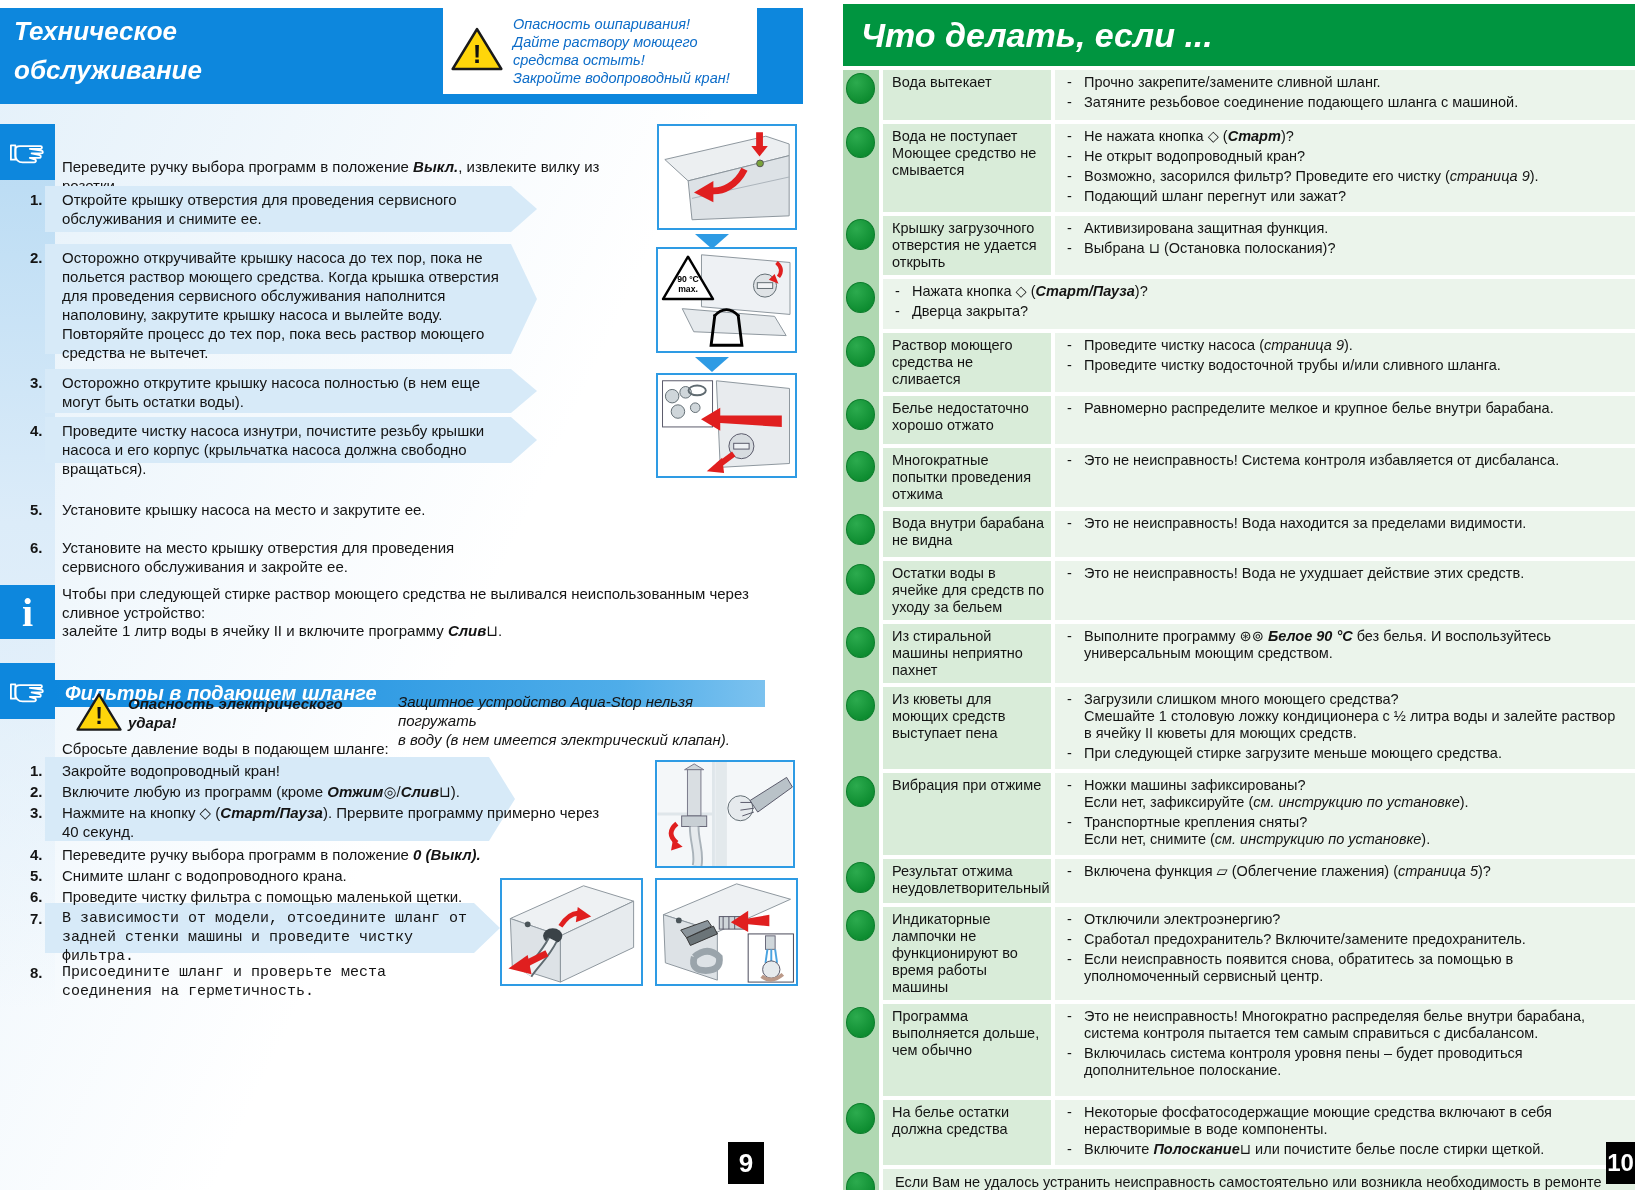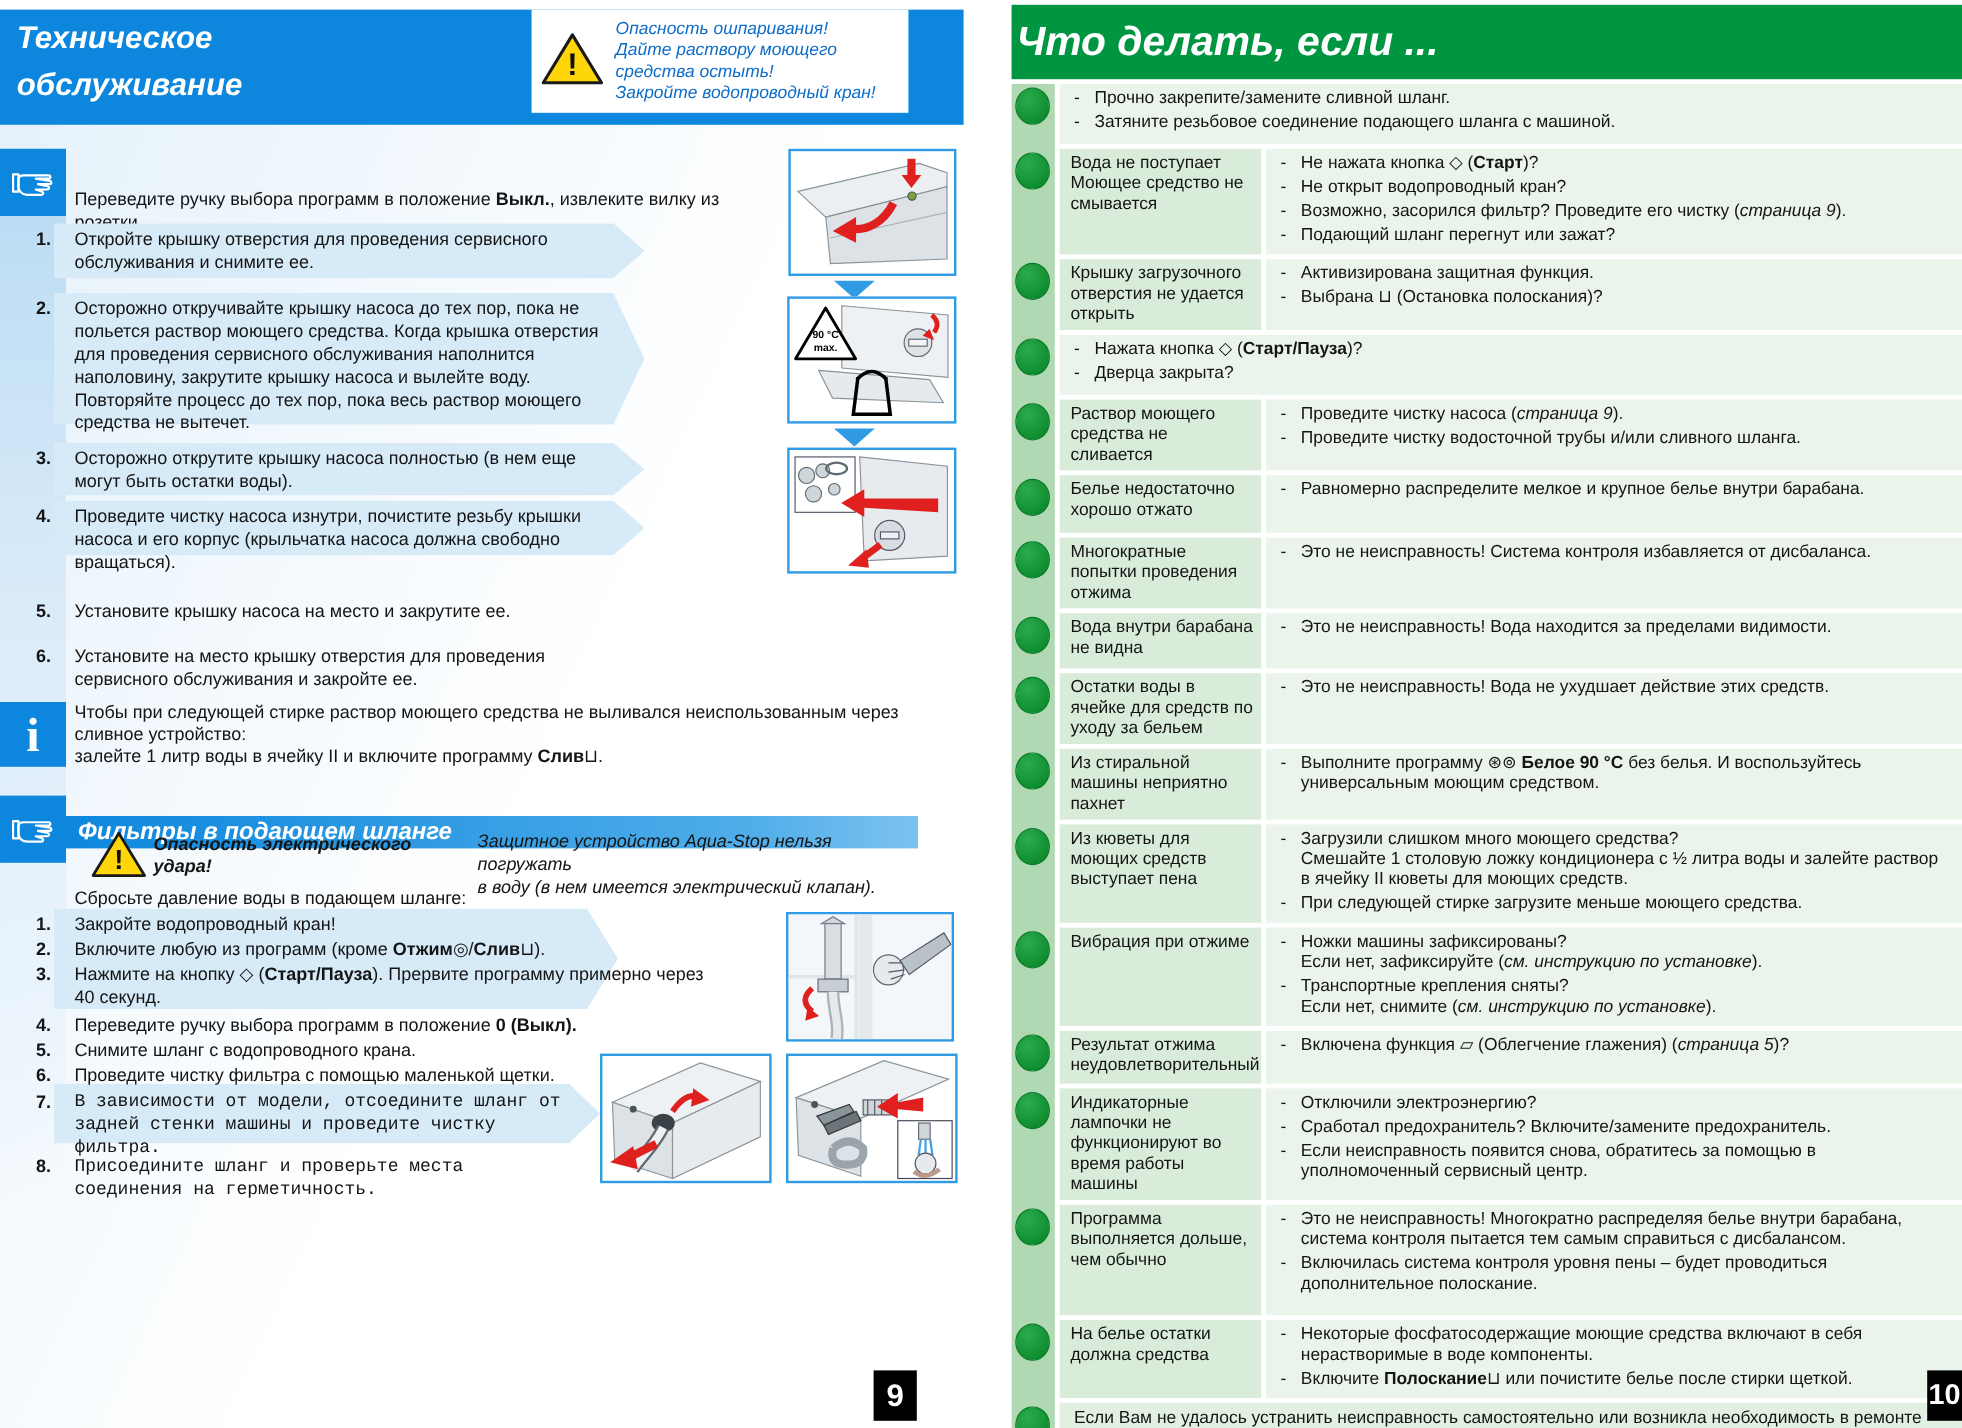--- a/index.html
+++ b/index.html
@@ -37,21 +37,21 @@
   .w2-text{position:absolute;left:398px;top:692px;width:372px;font-style:italic;font-size:15px;line-height:19px;white-space:pre-line;}
   .ill{position:absolute;border:2px solid #2e9be4;background:#fff;box-sizing:border-box;}
   .ill svg{display:block;width:100%;height:100%;}
   .conn{position:absolute;width:0;height:0;border-left:17px solid transparent;
         border-right:17px solid transparent;border-top:15px solid #2e9be4;}
   .pageno{position:absolute;background:#000;color:#fff;font-weight:bold;
           display:flex;align-items:center;justify-content:center;}
   
   .rp-header{position:absolute;left:843px;top:4px;width:792px;height:62px;background:#009540;
              color:#fff;font-style:italic;font-weight:bold;font-size:34px;line-height:62px;
-             padding-left:4px;box-sizing:border-box;}
+             padding-left:18px;box-sizing:border-box;}
   .rp-strip{position:absolute;left:843px;top:70px;width:36px;height:1120px;background:#b0d8b2;}
   .rp-table{position:absolute;left:843px;top:70px;width:792px;font-size:14.5px;line-height:17px;}
   .rrow,.rrow-footer{display:flex;margin-bottom:4px;align-items:stretch;}
   .cell-icon{width:36px;flex:none;}
   .circle{width:29px;height:31px;margin:3px 0 0 3px;border-radius:50%;
           background:radial-gradient(circle at 35% 30%,#2cab4e,#0d8c30 75%);
           border:1px solid #0a7c2a;box-sizing:border-box;}
   .cell-cond{width:168px;flex:none;margin-left:4px;background:#d9ecd9;
              padding:4px 6px 4px 9px;box-sizing:border-box;white-space:pre-line;}
   .cell-sol{flex:1;margin-left:4px;background:#ebf4eb;padding:4px 10px 4px 12px;box-sizing:border-box;}
@@ -59,21 +59,21 @@
   .sol{display:flex;margin-bottom:3px;}
   .dash{width:17px;flex:none;}
   .soltxt{flex:1;white-space:pre-line;}
   .f-intro{margin-bottom:4px;}
   .rrow.r1{min-height:50px}.rrow.r2{min-height:80px}.rrow.r3{min-height:56px}
   .rrow.r4{min-height:50px}.rrow.r5{min-height:48px}.rrow.r6{min-height:48px}
   .rrow.r7{min-height:42px}.rrow.r8{min-height:46px}.rrow.r9{min-height:56px}
   .rrow.r10{min-height:46px}.rrow.r11{min-height:72px}.rrow.r12{min-height:76px}
   .rrow.r13{min-height:44px}.rrow.r14{min-height:66px}.rrow.r15{min-height:92px}
   .rrow.r16{min-height:56px}.rrow-footer{min-height:100px}
-  b{font-weight:bold;} i{font-style:italic;}
+  b{font-weight:bold;font-style:italic;} i{font-style:italic;}
 </style>
 </head>
 <body>
 
 <div class="canvas">
 
   <div class="lp-bg"></div>
 
   <div class="lp-header"></div>
   <div class="lp-title">Техническое обслуживание</div>
@@ -298,20 +298,21 @@
 
   <div class="rp-header">Что делать, если ...</div>
   <div class="rp-strip"></div>
 
   <div class="rp-table">
 
   <div class="rrow r1">
     <div class="cell-icon">
       <div class="circle"></div>
     </div>
+    <div class="cell-cond">Вода вытекает</div>
     <div class="cell-sol">
           <div class="sol">
             <span class="dash">-</span>
             <span class="soltxt">Прочно закрепите/замените сливной шланг.</span>
           </div>
           <div class="sol">
             <span class="dash">-</span>
             <span class="soltxt">Затяните резьбовое соединение подающего шланга с машиной.</span>
           </div>
         </div>

